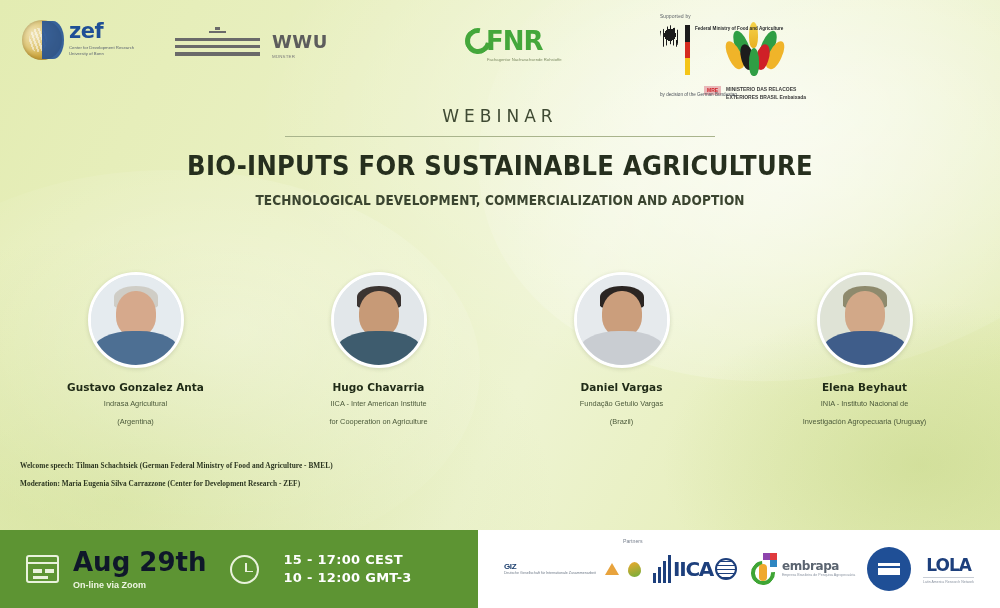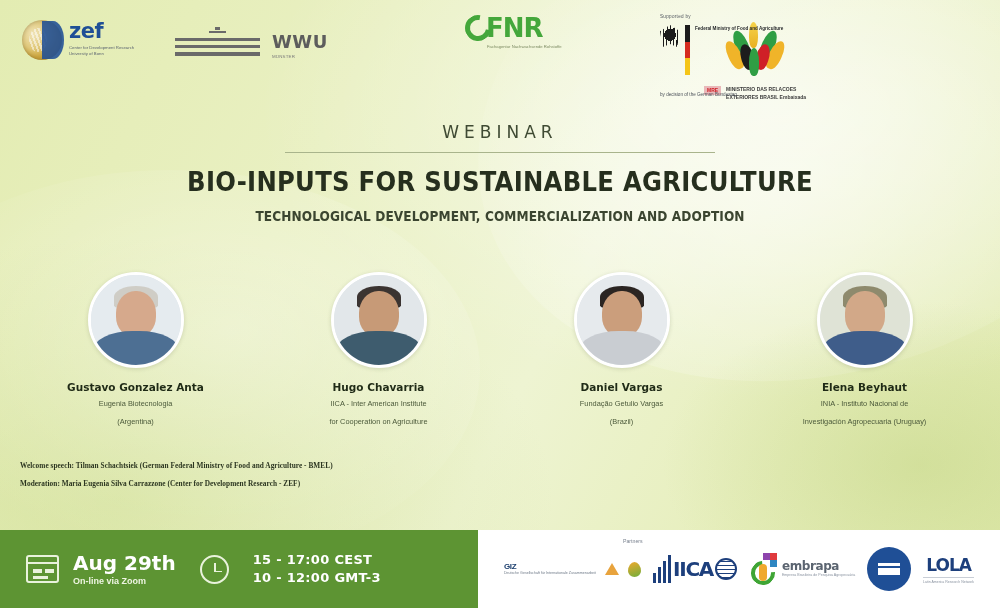--- a/index.html
+++ b/index.html
@@ -61,21 +61,21 @@
     font-family: "DejaVu Sans", sans-serif; }
   .sabio-word .s1 { color: #8cc63f; }
   .sabio-word .s2 { color: #f0c419; }
   .sabio-o { display:inline-block; width: 23px; height: 23px; border-radius: 50%;
     background: radial-gradient(circle at 35% 32%, #4f7fd0 0%, #2e3192 70%);
     vertical-align: -3px; margin-left: -2px; position: relative; }
   .sabio-o::after { content:""; position:absolute; left:6px; top:5px; width:8px; height:8px;
     border-radius:50%; background:#fff; opacity:.55; }
   .sabio-sub { font-size: 4.5px; color: #6f7a55; margin-top: 2px; }
 
-  .logo-fnr { position: absolute; left: 465px; top: 15px; }
+  .logo-fnr { position: absolute; left: 465px; top: 28px; }
   .fnr-row { display: flex; align-items: center; gap: 1px; }
   .fnr-leaf { width: 26px; height: 26px; border-radius: 50%;
     border: 5px solid #44a73b; border-right-color: transparent; transform: rotate(-35deg); }
   .fnr-word { font-size: 26px; font-weight: 800; color: #44a73b; letter-spacing: -1px; line-height:1;
     font-family: "DejaVu Sans", sans-serif; margin-left: -6px; }
   .fnr-sub { font-size: 4.2px; color: #7c8a62; margin-top: 3px; margin-left: 22px; }
 
   .logo-min { position: absolute; left: 640px; top: 22px; width: 230px; }
   .min-emblem { width: 60px; height: 62px; margin: 0 auto; position: relative; }
   .min-emblem span { position: absolute; width: 13px; height: 30px; border-radius: 50% 50% 40% 40%; }
@@ -90,21 +90,21 @@
   .bmel-row { display: flex; gap: 5px; align-items: flex-start; }
   .bmel-eagle { width: 20px; height: 22px; background:
     radial-gradient(circle at 50% 45%, #1b1b1b 0 6px, transparent 6px),
     repeating-linear-gradient(92deg, #1b1b1b 0 1.2px, transparent 1.2px 3.4px);
     clip-path: polygon(50% 0, 100% 28%, 86% 100%, 50% 86%, 14% 100%, 0 28%); }
   .bmel-flag { width: 5px; height: 50px; background: linear-gradient(#1b1b1b 0 33%, #d52b1e 33% 66%, #f5c518 66% 100%); }
   .bmel-txt { font-size: 4.6px; color: #26282b; line-height: 1.65; font-weight: 700; }
   .bmel-foot { font-size: 4.6px; color: #4a5059; line-height: 1.6; margin-top: 16px; }
 
   
-  .title-block { position: absolute; left: 0; top: 122px; width: 1000px; text-align: center; }
+  .title-block { position: absolute; left: 0; top: 106px; width: 1000px; text-align: center; }
   .webinar { font-size: 17px; letter-spacing: 5px; color: #3f4a33; font-weight: 400;
     font-family: "DejaVu Sans", sans-serif; }
   .title-rule { width: 430px; height: 1px; background: #a9b48c; margin: 10px auto 14px; }
   .main-title { font-size: 27px; font-weight: 800; color: #262f1e; letter-spacing: 0.3px;
     font-family: "DejaVu Sans Condensed", "DejaVu Sans", sans-serif; line-height: 1.1; }
   .sub-title { font-size: 13.5px; font-weight: 700; color: #3b4530; letter-spacing: 0.1px;
     margin-top: 11px; font-family: "DejaVu Sans Condensed", "DejaVu Sans", sans-serif; }
 
   
   .speakers { position: absolute; left: 0; top: 272px; width: 1000px;
@@ -131,21 +131,21 @@
 
   
   .bottom { position: absolute; left: 0; bottom: 0; width: 1000px; height: 78px; display: flex; }
   .bottom-green { width: 478px; height: 78px; background: #5d9433; display: flex;
     align-items: center; padding-left: 26px; gap: 14px; }
   .cal-icon { width: 33px; height: 28px; border: 2px solid #e9f2dc; border-radius: 3px;
     position: relative; flex: none; }
   .cal-icon::before { content:""; position:absolute; left:0; right:0; top:5px; height:2px; background:#e9f2dc; }
   .cal-icon i { position:absolute; background:#e9f2dc; }
   .date-wrap { line-height: 1.12; }
-  .date-big { font-size: 20px; font-weight: 800; color: #ffffff; font-family: "DejaVu Sans", sans-serif; }
+  .date-big { font-size: 26px; font-weight: 800; color: #0f172a; font-family: "DejaVu Sans", sans-serif; }
   .date-sm { font-size: 9px; font-weight: 700; color: #eef5e2; margin-top: 2px; }
   .clock-icon { width: 29px; height: 29px; border: 2.2px solid #e9f2dc; border-radius: 50%;
     position: relative; flex: none; margin-left: 10px; }
   .clock-icon::before { content:""; position:absolute; left:50%; top:6px; width:1.8px; height:9px;
     background:#e9f2dc; transform-origin: bottom center; }
   .clock-icon::after { content:""; position:absolute; left:50%; top:14px; width:8px; height:1.8px;
     background:#e9f2dc; }
   .time-wrap { line-height: 1.35; margin-left: 10px; }
   .time-line { font-size: 13px; font-weight: 800; color: #ffffff; letter-spacing: .3px;
     font-family: "DejaVu Sans", sans-serif; }
@@ -277,21 +277,21 @@
   <div class="speakers">
 
     <div class="spk">
       <div class="spk-photo">
         <div class="bgw" style="background:#e5ebef"></div>
         <div class="hair" style="background:#cfcdc6"></div>
         <div class="head" style="background:#d6a98c"></div>
         <div class="body" style="background:#4d6f93"></div>
       </div>
       <div class="spk-name">Gustavo Gonzalez Anta</div>
-      <div class="spk-org">Eugenia Biotecnologia</div>
+      <div class="spk-org">Indrasa Agricultural</div>
       <div class="spk-org">(Argentina)</div>
     </div>
 
     <div class="spk">
       <div class="spk-photo">
         <div class="bgw" style="background:#e2e7ea"></div>
         <div class="hair" style="background:#3b3431"></div>
         <div class="head" style="background:#c79a77"></div>
         <div class="body" style="background:#3e5c6e"></div>
       </div>

